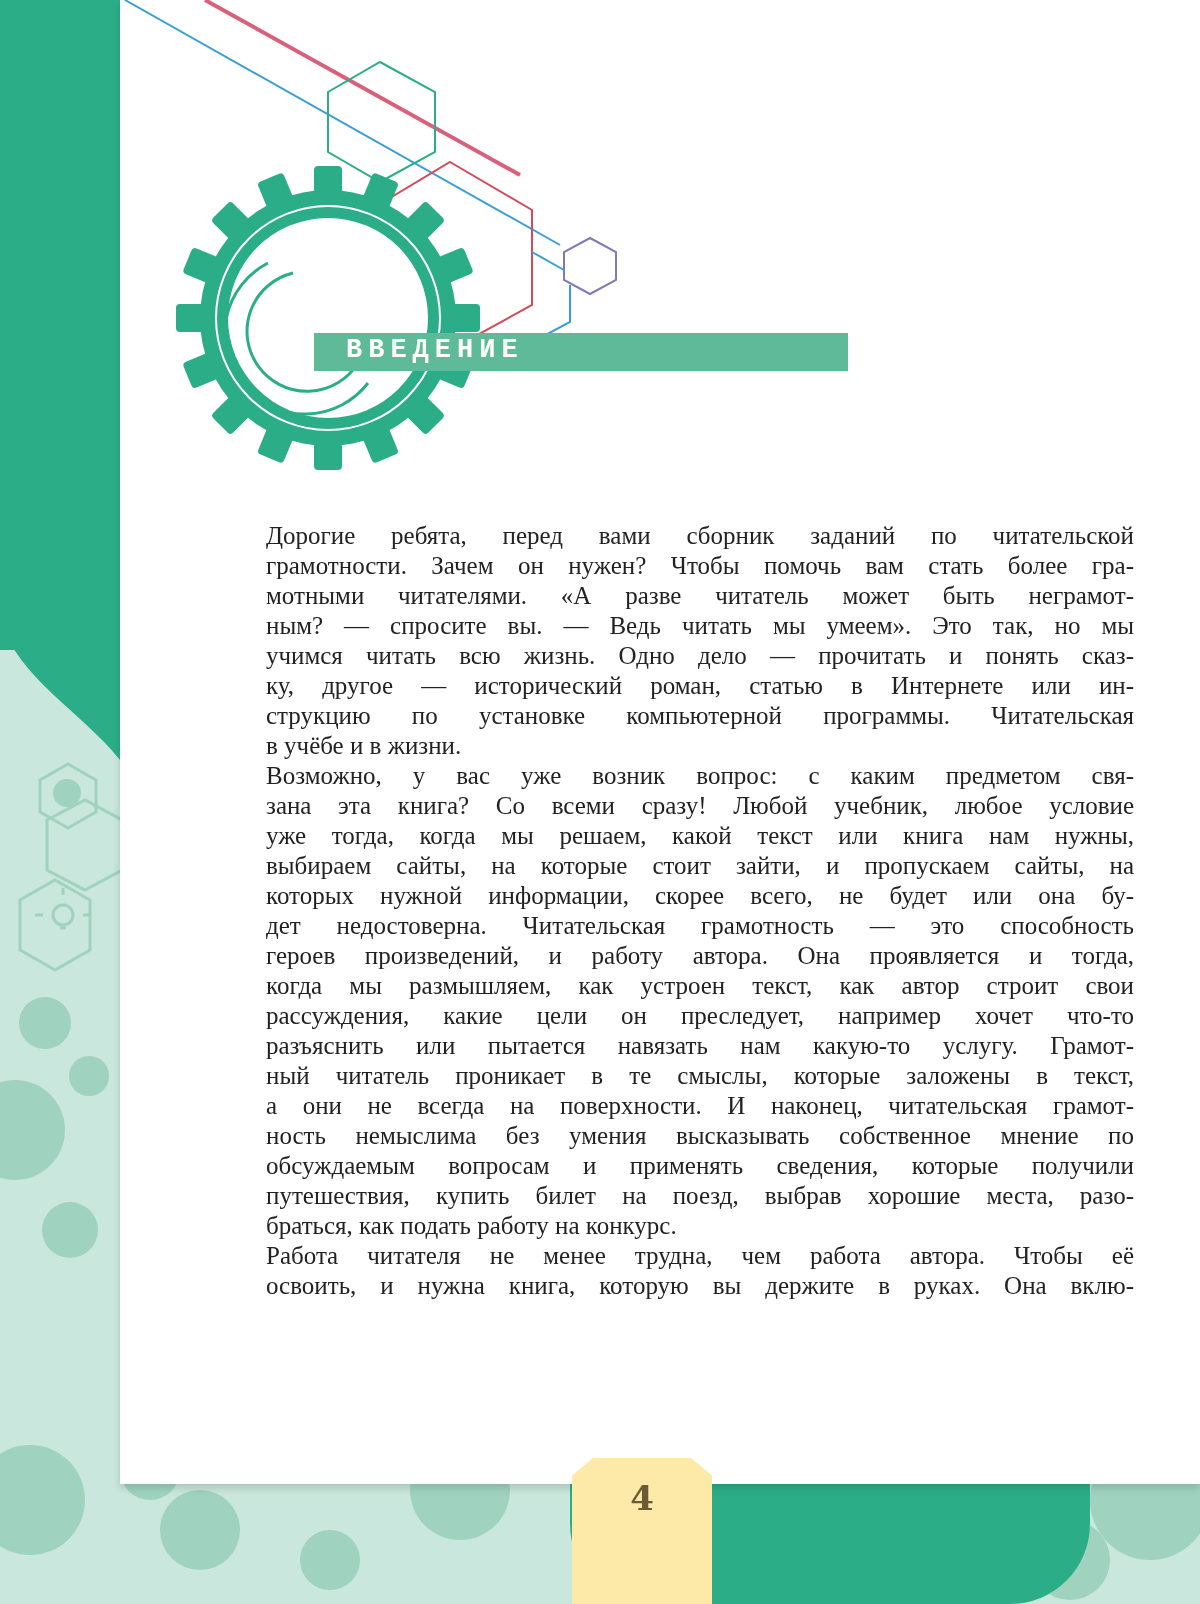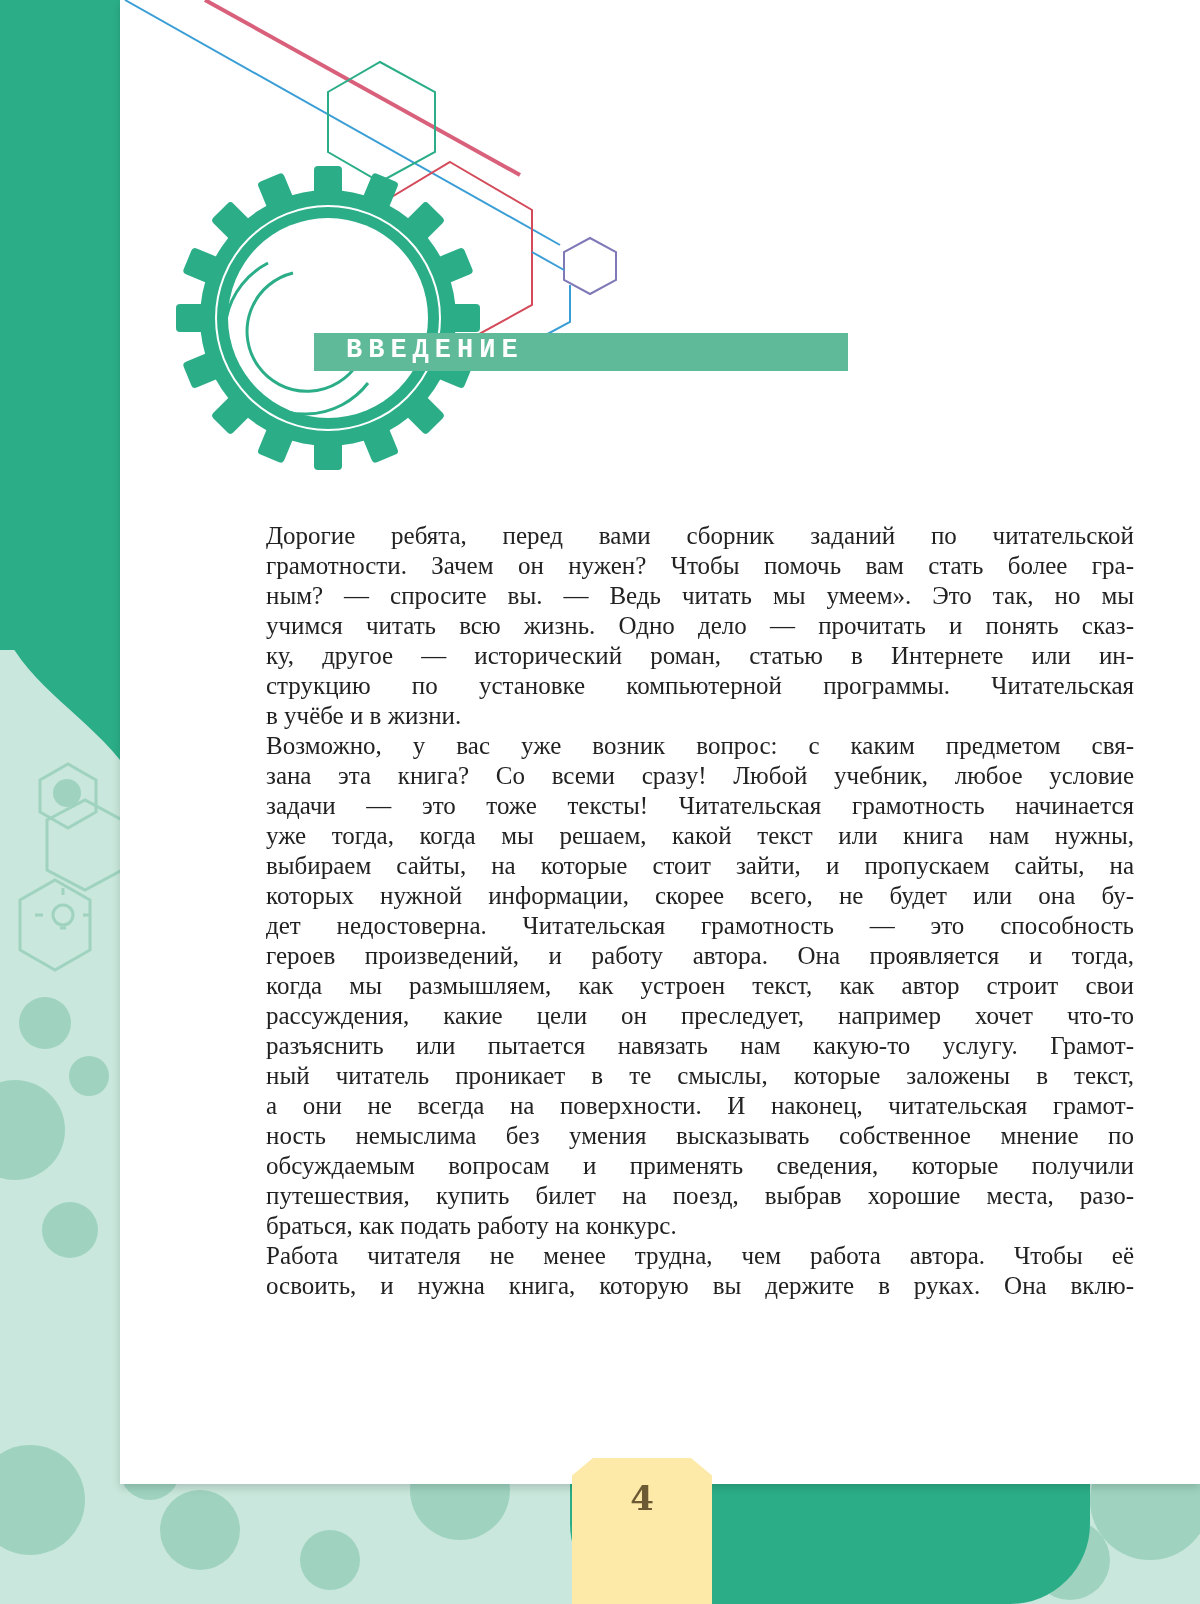--- a/index.html
+++ b/index.html
@@ -98,30 +98,30 @@
 </svg>
 
 <div id="title-band" class="abs">
   <span id="title-text">ВВЕДЕНИЕ</span>
 </div>
 
 <div id="body-text" class="abs">
   <p>
     <span class="line">Дорогие ребята, перед вами сборник заданий по читательской</span>
     <span class="line">грамотности. Зачем он нужен? Чтобы помочь вам стать более гра-</span>
+    <span class="line">мотными читателями. «А разве читатель может быть неграмот-</span>
     <span class="line">ным? — спросите вы. — Ведь читать мы умеем». Это так, но мы</span>
     <span class="line">учимся читать всю жизнь. Одно дело — прочитать и понять сказ-</span>
     <span class="line">ку, другое — исторический роман, статью в Интернете или ин-</span>
     <span class="line">струкцию по установке компьютерной программы. Читательская</span>
     <span class="line last">в учёбе и в жизни.</span>
   </p>
   <p>
     <span class="line">Возможно, у вас уже возник вопрос: с каким предметом свя-</span>
     <span class="line">зана эта книга? Со всеми сразу! Любой учебник, любое условие</span>
-    <span class="line">задачи — это тоже тексты! Читательская грамотность начинается</span>
     <span class="line">уже тогда, когда мы решаем, какой текст или книга нам нужны,</span>
     <span class="line">выбираем сайты, на которые стоит зайти, и пропускаем сайты, на</span>
     <span class="line">которых нужной информации, скорее всего, не будет или она бу-</span>
     <span class="line">дет недостоверна. Читательская грамотность — это способность</span>
     <span class="line">героев произведений, и работу автора. Она проявляется и тогда,</span>
     <span class="line">когда мы размышляем, как устроен текст, как автор строит свои</span>
     <span class="line">рассуждения, какие цели он преследует, например хочет что-то</span>
     <span class="line">разъяснить или пытается навязать нам какую-то услугу. Грамот-</span>
     <span class="line">ный читатель проникает в те смыслы, которые заложены в текст,</span>
     <span class="line">а они не всегда на поверхности. И наконец, читательская грамот-</span>

